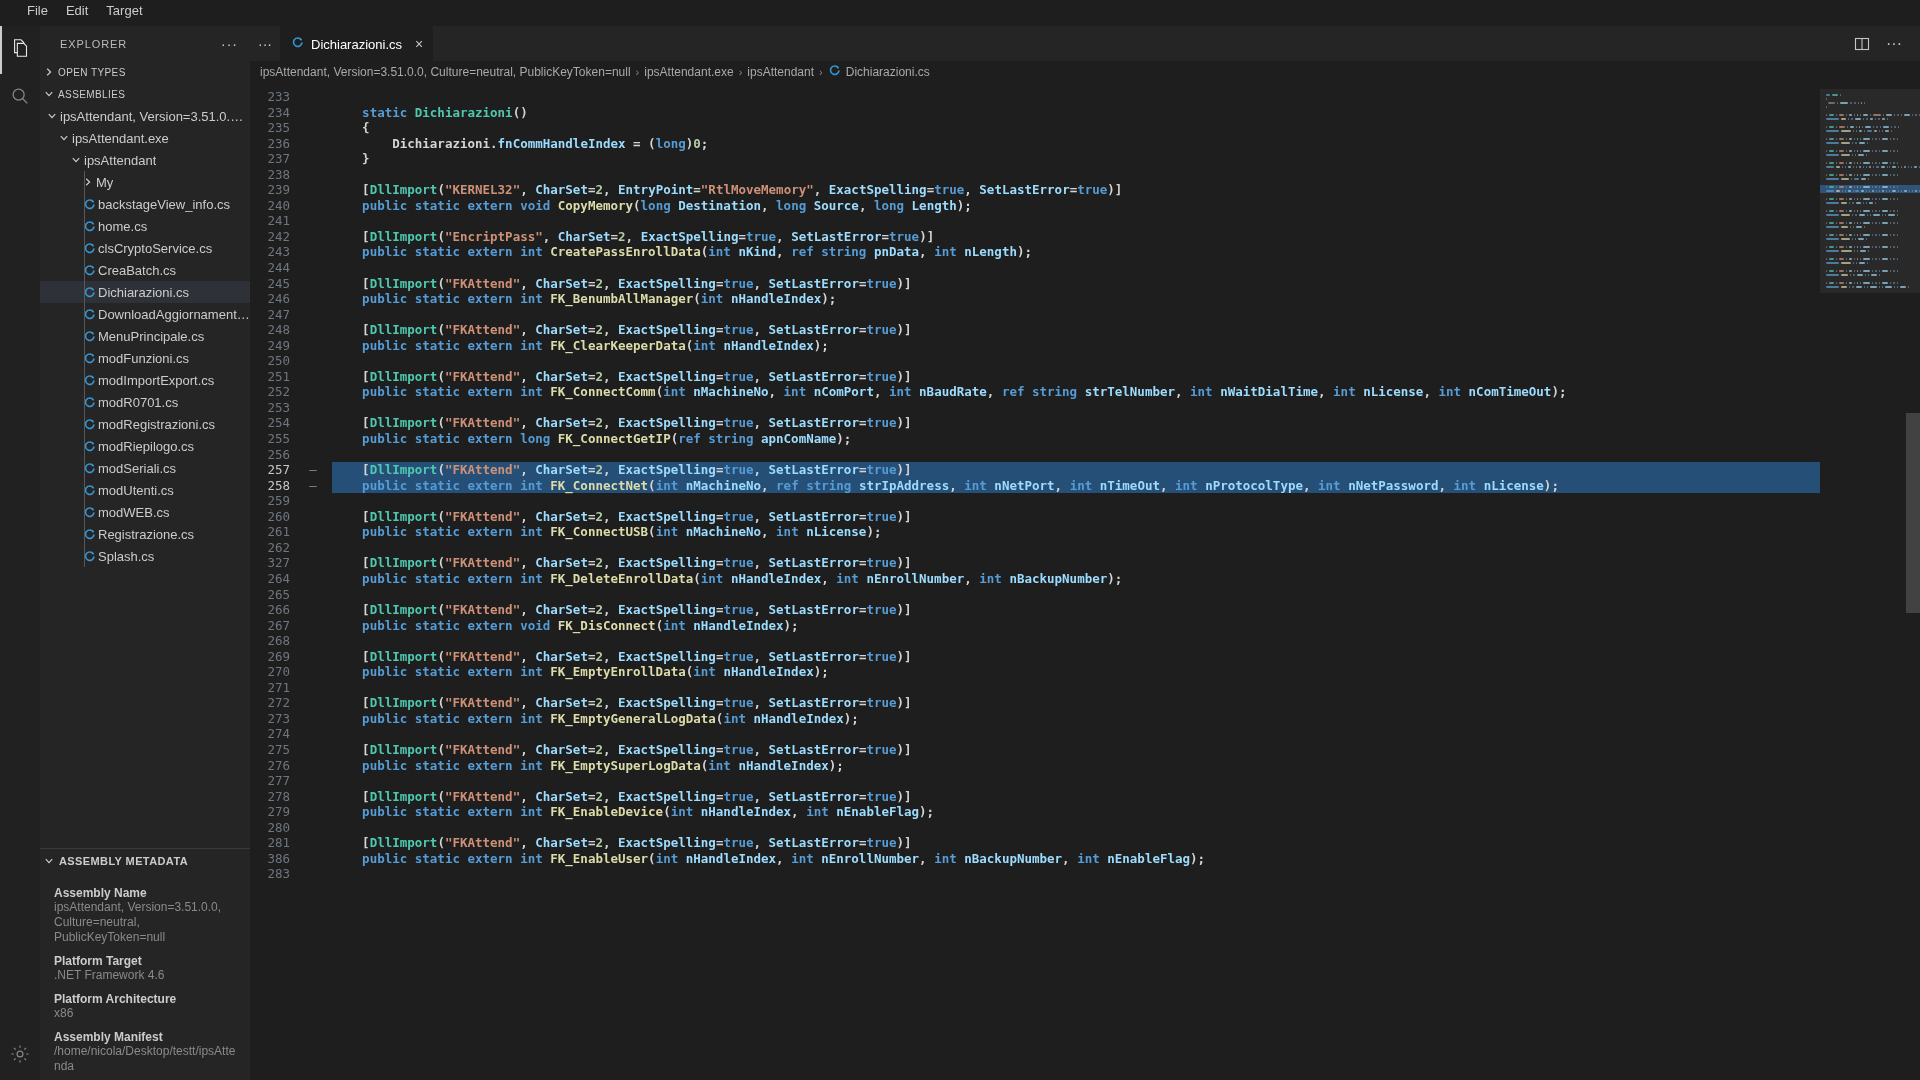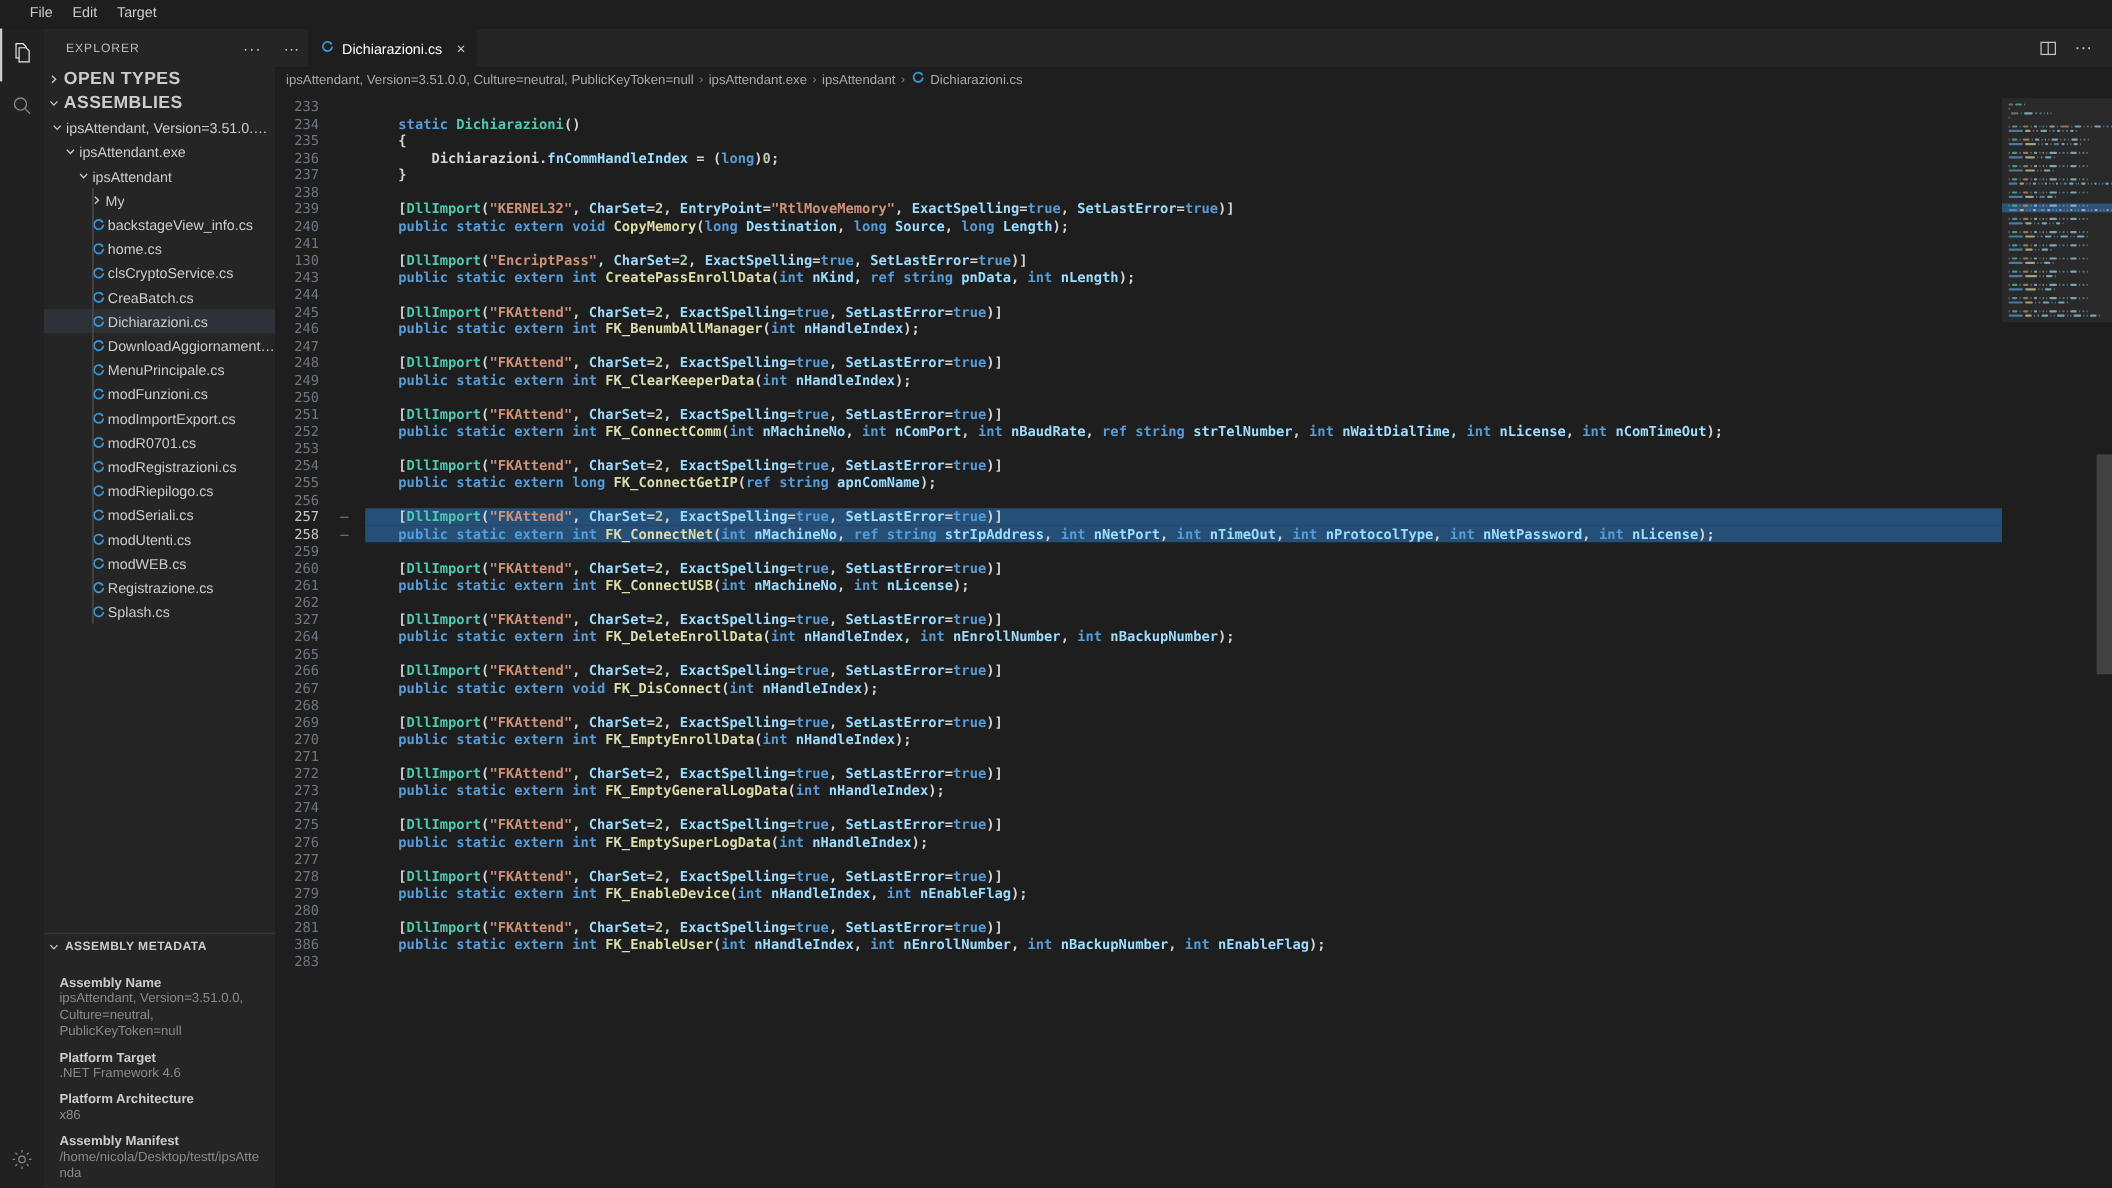--- a/index.html
+++ b/index.html
@@ -59,21 +59,21 @@
   }
   .sidebar-header {
     height:35px; display:flex; align-items:center; padding: 0 12px 0 20px;
     font-size:11px; letter-spacing:.9px; color:#bbbbbb; text-transform:uppercase;
     flex:0 0 35px;
   }
   .sidebar-header .dots { margin-left:auto; color:#cccccc; font-size:14px; letter-spacing:1px; line-height:10px;}
   .tree-wrap { flex: 1 1 auto; overflow:hidden; display:flex; flex-direction:column; min-height:0;}
   .section-title {
     height:22px; display:flex; align-items:center; gap:4px;
-    font-size:16px; font-weight:bold; letter-spacing:.4px; color:#cccccc;
+    font-size:10px; font-weight:normal; letter-spacing:.4px; color:#cccccc;
     padding-left: 4px;
   }
   .tree { flex:1 1 auto; overflow:hidden; }
   .row {
     height:22px; display:flex; align-items:center; font-size:13px; color:#cccccc;
     white-space:nowrap; position:relative;
   }
   .row.selected { background:#2f3138; }
   .row .twisty { width:16px; display:flex; align-items:center; justify-content:center; flex:0 0 16px; }
   .row .cs-icon { width:18px; flex:0 0 18px; display:flex; align-items:center; justify-content:center; }
@@ -531,21 +531,21 @@
         <div class="gutter" id="gutter">
             <div class="gl">233</div>
             <div class="gl">234</div>
             <div class="gl">235</div>
             <div class="gl">236</div>
             <div class="gl">237</div>
             <div class="gl">238</div>
             <div class="gl">239</div>
             <div class="gl">240</div>
             <div class="gl">241</div>
-            <div class="gl">130</div>
+            <div class="gl">242</div>
             <div class="gl">243</div>
             <div class="gl">244</div>
             <div class="gl">245</div>
             <div class="gl">246</div>
             <div class="gl">247</div>
             <div class="gl">248</div>
             <div class="gl">249</div>
             <div class="gl">250</div>
             <div class="gl">251</div>
             <div class="gl">252</div>

